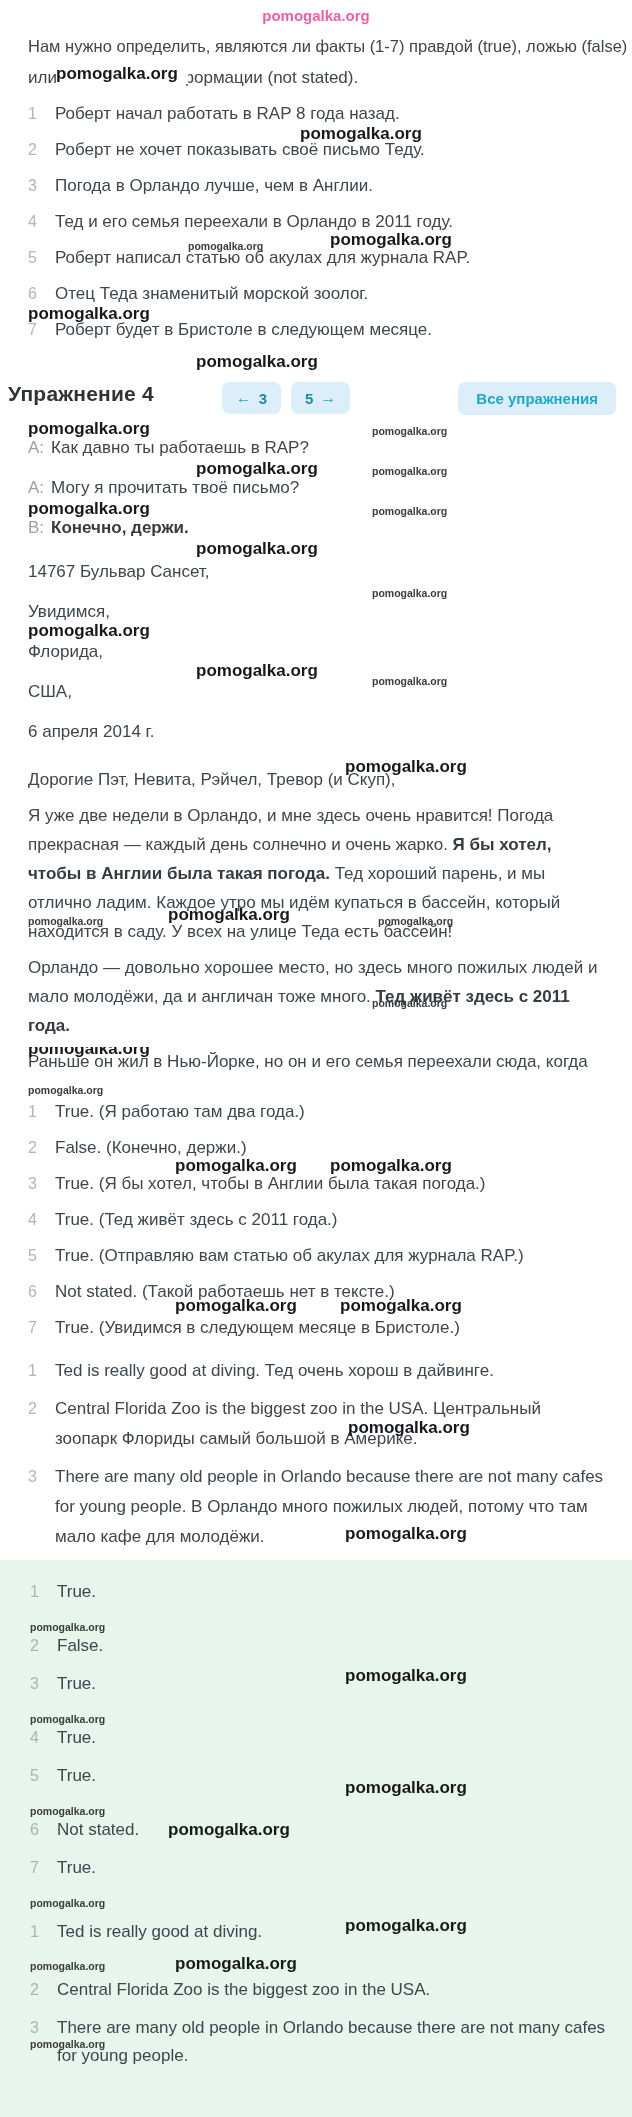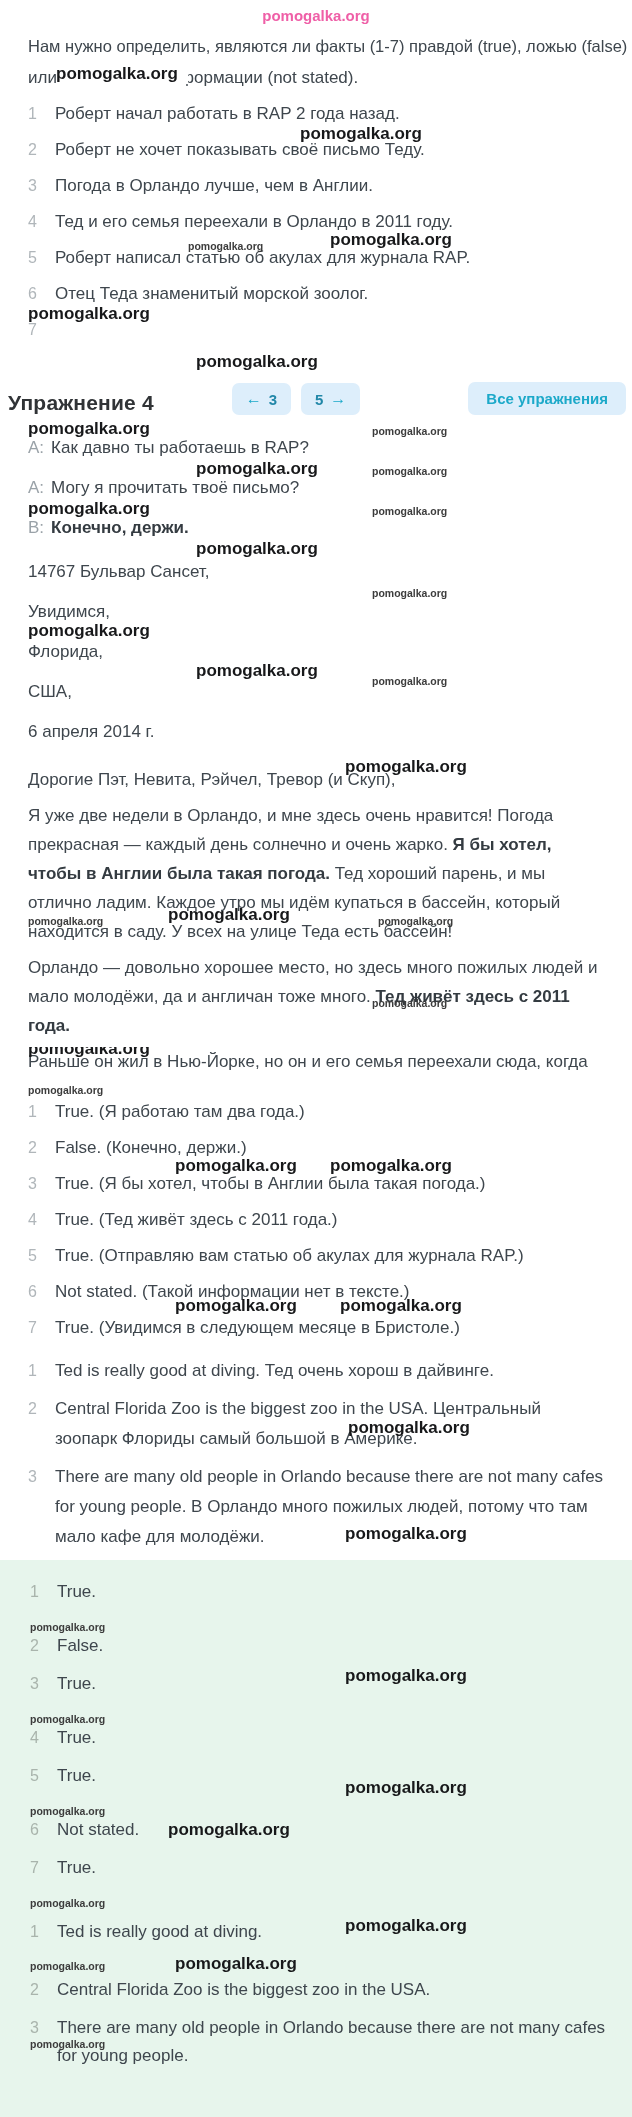--- a/index.html
+++ b/index.html
@@ -18,21 +18,21 @@
   .intro{padding:4px 12px 6px 28px}
   .intro-l1{line-height:28px;font-size:16.5px;white-space:nowrap}
   .intro-l2row{position:relative;height:32px;margin-top:2px}
   .intro-l2{position:absolute;left:0;top:6px;z-index:1;color:#3e464d}
   
   .row{display:flex;align-items:baseline;padding:0 26px 0 28px;margin-bottom:8px;line-height:28px}
   .row .num{flex:0 0 16px;color:#b0b6ba;font-size:16px;margin-right:11px}
   .row .txt{flex:1 1 auto}
   .facts,.answers{position:relative}
   
-  .exrow{display:flex;align-items:flex-end;padding:8px 6px 12px 8px}
+  .exrow{display:flex;align-items:flex-start;padding:8px 16px 12px 8px}
   .extitle{font-size:21px;font-weight:700;color:#303336;margin:0;letter-spacing:.2px}
   .navbtns{display:flex;gap:10px;margin-left:auto;margin-right:108px}
   .btn{display:flex;align-items:center;gap:7px;background:#ddeefb;border:none;border-radius:7px;
        padding:7px 14px;font-size:15px;color:#2187a8;cursor:pointer;font-family:inherit;font-weight:600}
   .btn .arr{color:#1ca9c9;font-size:16px;font-weight:400}
   .btn-all{background:#ddeefb;border:none;border-radius:7px;padding:8px 18px;font-size:15px;
            color:#1ca9c9;cursor:pointer;font-family:inherit;font-weight:600}
   
   .dialogue{position:relative;margin-top:6px}
   .dlg{padding:0 26px 0 28px;line-height:30px;margin-bottom:10px}
@@ -68,21 +68,21 @@
     <div class="intro-l1">Нам нужно определить, являются ли факты (1-7) правдой (true), ложью (false)</div>
     <div class="intro-l2row">
       <span class="intro-l2">или в тексте нет информации (not stated).</span>
       <span class="wm wm-bold abs onwhite" style="left:28px;top:2px">pomogalka.org</span>
     </div>
   </section>
 
   <section class="facts">
     <div class="row">
       <span class="num">1</span>
-      <span class="txt">Роберт начал работать в RAP 2 года назад.</span>
+      <span class="txt">Роберт начал работать в RAP 8 года назад.</span>
     </div>
     <div class="row">
       <span class="num">2</span>
       <span class="txt">Роберт не хочет показывать своё письмо Теду.</span>
     </div>
     <div class="row">
       <span class="num">3</span>
       <span class="txt">Погода в Орландо лучше, чем в Англии.</span>
     </div>
     <div class="row">
@@ -92,20 +92,21 @@
     <div class="row">
       <span class="num">5</span>
       <span class="txt">Роберт написал статью об акулах для журнала RAP.</span>
     </div>
     <div class="row">
       <span class="num">6</span>
       <span class="txt">Отец Теда знаменитый морской зоолог.</span>
     </div>
     <div class="row">
       <span class="num">7</span>
+      <span class="txt">Роберт будет в Бристоле в следующем месяце.</span>
     </div>
     <span class="wm wm-bold abs" style="left:300px;top:24px">pomogalka.org</span>
     <span class="wm wm-small abs" style="left:188px;top:140px">pomogalka.org</span>
     <span class="wm wm-bold abs" style="left:330px;top:130px">pomogalka.org</span>
     <span class="wm wm-bold abs" style="left:28px;top:204px">pomogalka.org</span>
   </section>
 
   <div class="wmrow">
     <span class="wm wm-bold abs" style="left:196px;top:0">pomogalka.org</span>
   </div>
@@ -194,21 +195,21 @@
     <div class="row">
       <span class="num">4</span>
       <span class="txt">True. (Тед живёт здесь с 2011 года.)</span>
     </div>
     <div class="row">
       <span class="num">5</span>
       <span class="txt">True. (Отправляю вам статью об акулах для журнала RAP.)</span>
     </div>
     <div class="row">
       <span class="num">6</span>
-      <span class="txt">Not stated. (Такой информации нет в тексте.)</span>
+      <span class="txt">Not stated. (Такой работаешь нет в тексте.)</span>
     </div>
     <div class="row">
       <span class="num">7</span>
       <span class="txt">True. (Увидимся в следующем месяце в Бристоле.)</span>
     </div>
     <span class="wm wm-small abs" style="left:28px;top:-14px">pomogalka.org</span>
     <span class="wm wm-bold abs" style="left:175px;top:58px">pomogalka.org</span>
     <span class="wm wm-bold abs" style="left:330px;top:58px">pomogalka.org</span>
     <span class="wm wm-bold abs" style="left:175px;top:198px">pomogalka.org</span>
     <span class="wm wm-bold abs" style="left:340px;top:198px">pomogalka.org</span>

